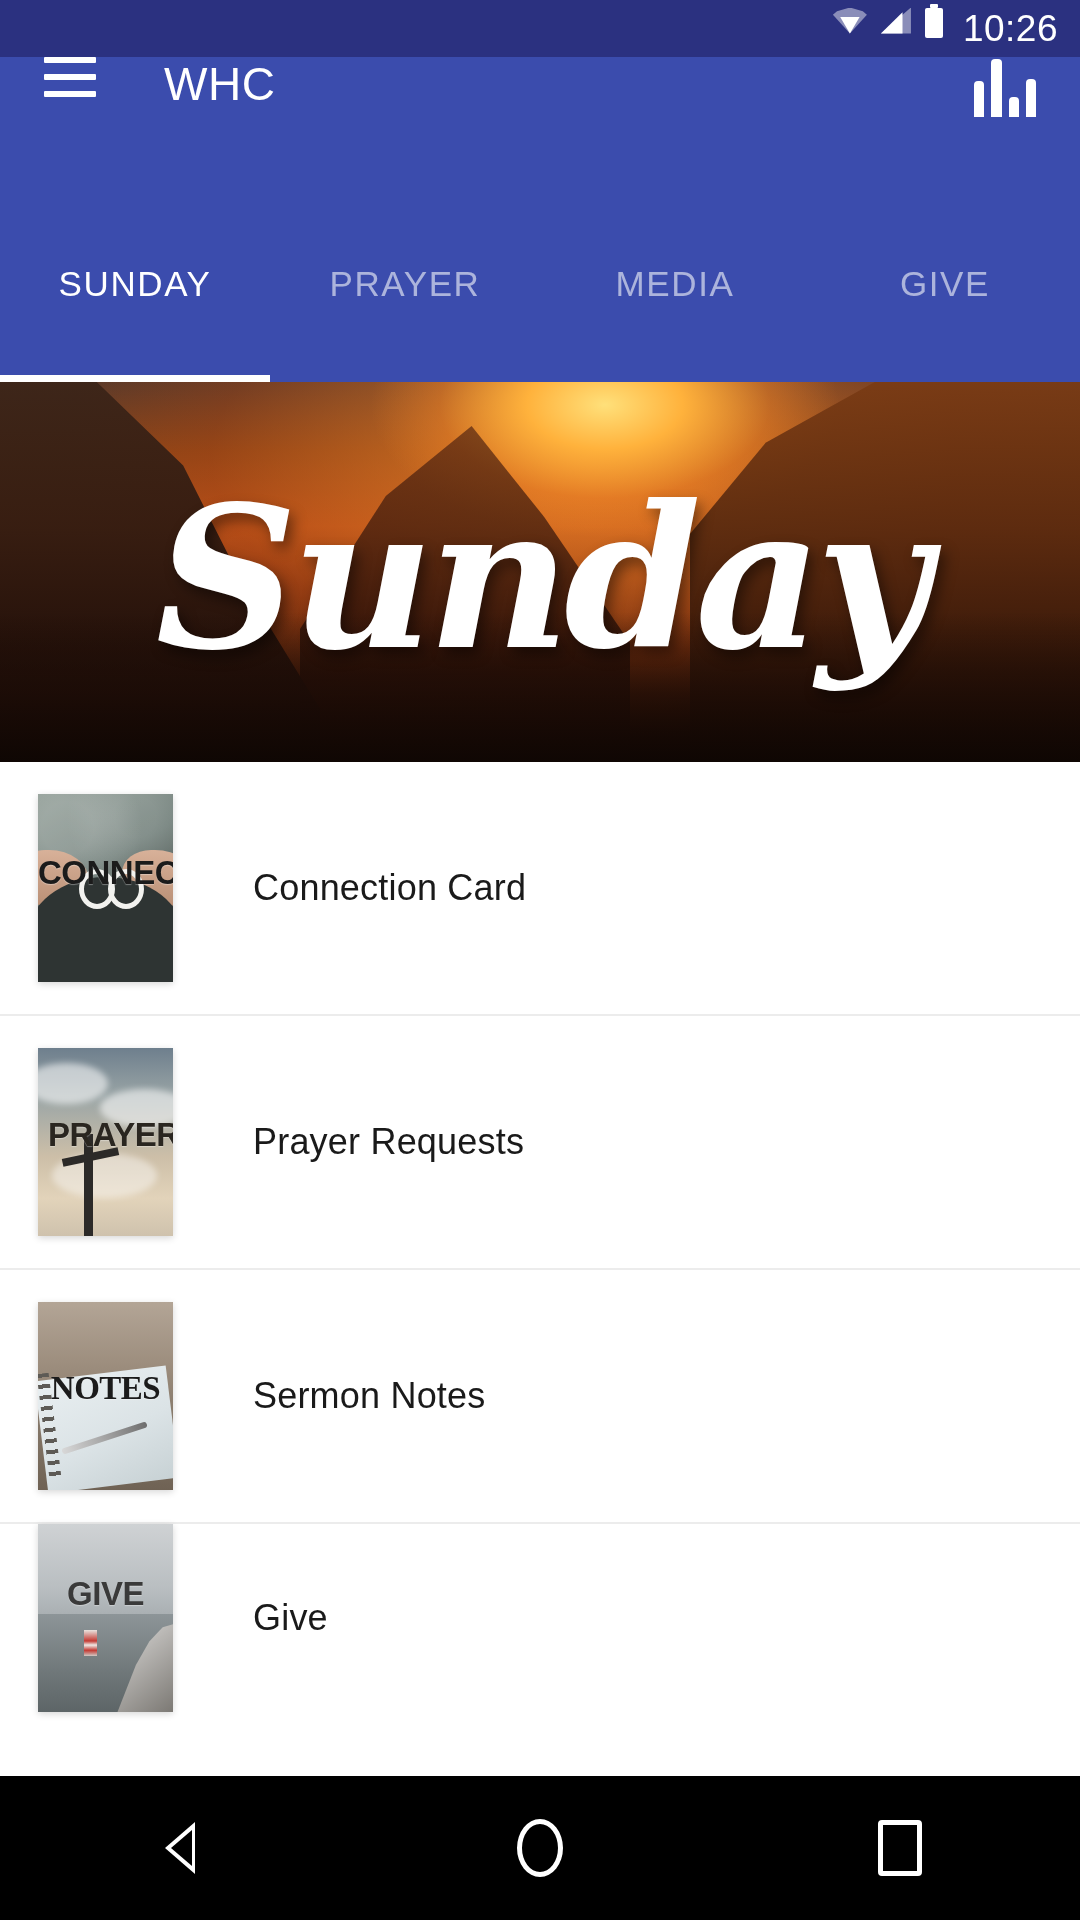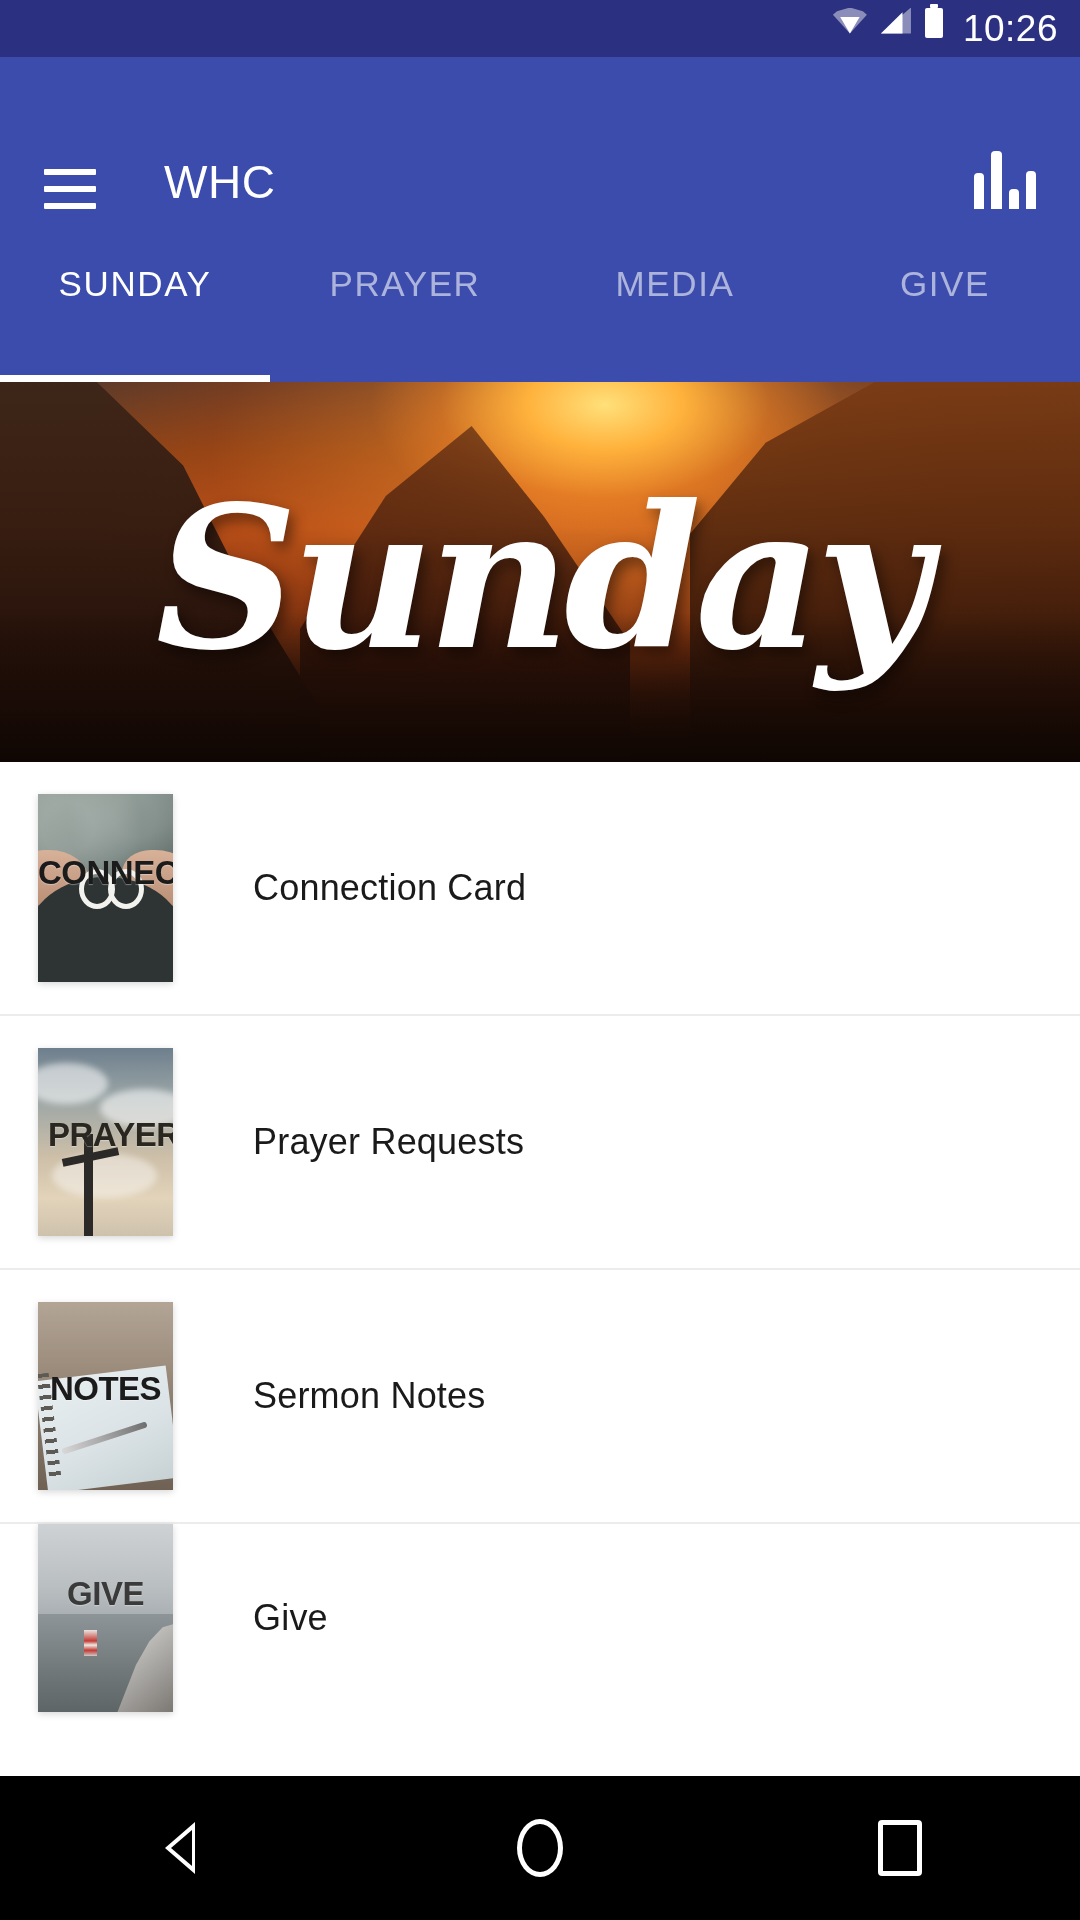--- a/index.html
+++ b/index.html
@@ -40,21 +40,21 @@
     position:absolute;inset:0;background:#ffffff;
     clip-path:polygon(72% 18%,72% 100%,0 100%);
   }
   .ic-bat{width:18px;height:30px;background:#ffffff;border-radius:2px;position:relative;}
   .ic-bat:before{content:"";position:absolute;top:-4px;left:5px;width:8px;height:4px;background:#ffffff;border-radius:1px;}
   .clock{color:#ffffff;font-size:37px;letter-spacing:0.5px;margin-left:6px;}
 
   
   .appbar{
     flex:0 0 152px;height:152px;background:#3b4cad;
-    display:flex;align-items:flex-end;box-sizing:border-box;
+    display:flex;align-items:flex-start;box-sizing:border-box;
     padding:0 44px 0 44px;position:relative;
   }
   .hamburger{width:52px;height:40px;display:flex;flex-direction:column;justify-content:space-between;cursor:pointer;}
   .hamburger span{display:block;height:6px;background:#ffffff;border-radius:1px;}
   .app-title{color:#ffffff;font-size:46px;margin-left:68px;letter-spacing:0.5px;}
   .chart-icon{
     margin-left:auto;width:62px;height:60px;
     display:flex;align-items:flex-end;gap:7px;cursor:pointer;
   }
   .chart-icon i{display:block;width:11px;background:#ffffff;border-radius:4px 4px 0 0;}
@@ -199,21 +199,21 @@
   .th-notes .spiral{
     position:absolute;left:4%;bottom:6%;width:12px;height:56%;
     background:repeating-linear-gradient(180deg,#5d5a55 0 4px,rgba(0,0,0,0) 4px 11px);
     transform:rotate(-7deg);
   }
   .th-notes .pen{
     position:absolute;left:16%;bottom:26%;width:66%;height:6px;
     background:linear-gradient(90deg,#d8d8d8,#9a9a9a 60%,#6e6e6e);
     transform:rotate(-18deg);border-radius:3px;
   }
-  .th-notes .cap{top:36%;}
+  .th-notes .cap{top:36%;font-family:Liberation Serif, serif;}
   
   .th-give{background:linear-gradient(180deg,#cfd2d4 0%,#b9bec1 34%,#9fa6a9 58%,#8a9194 78%,#767c7f 100%);}
   .th-give .sea{
     position:absolute;left:0;right:0;bottom:0;height:52%;
     background:linear-gradient(180deg,#8d9598 0%,#6f7779 60%,#5d6567 100%);
   }
   .th-give .rock{
     position:absolute;right:-6%;bottom:0;width:62%;height:48%;
     background:linear-gradient(140deg,#efeeec 0%,#b9b7b4 42%,#77746f 100%);
     clip-path:polygon(24% 100%,46% 48%,62% 22%,78% 6%,100% 0,100% 100%);

